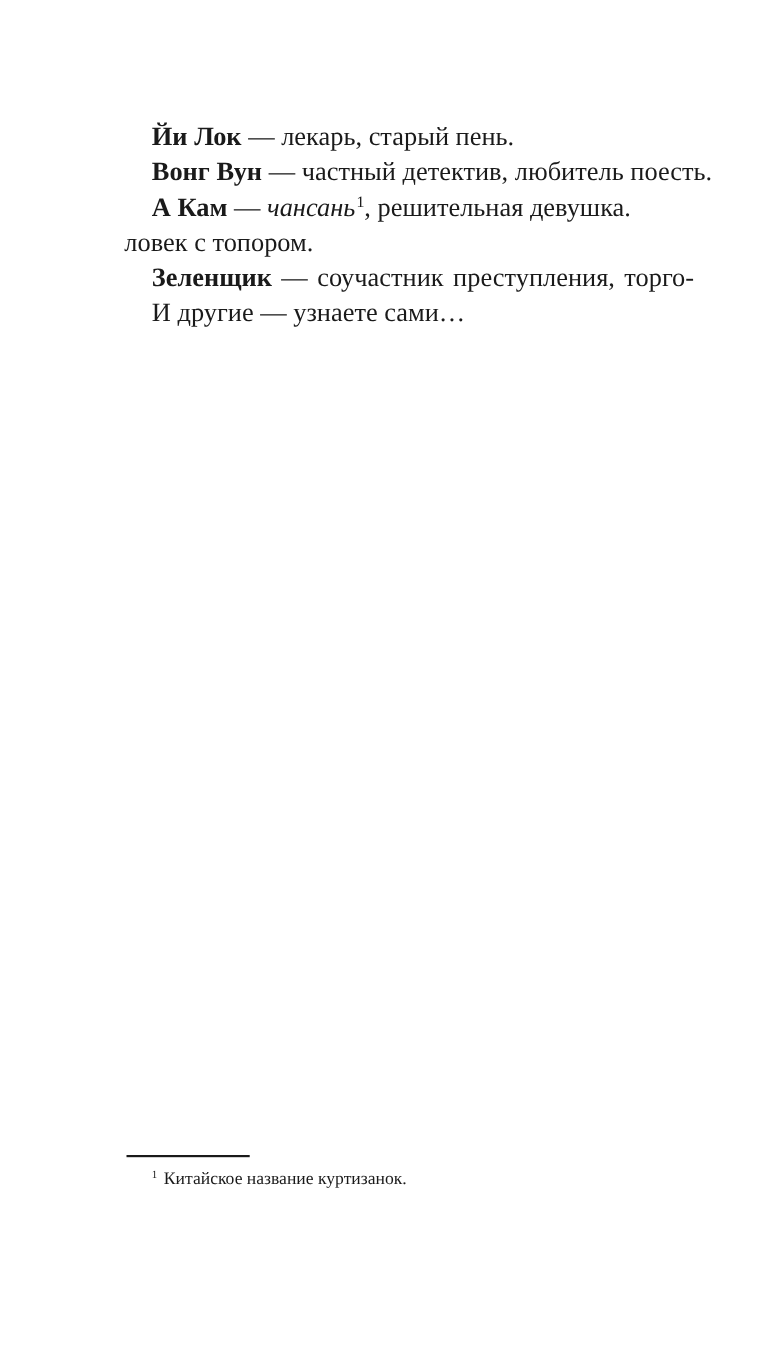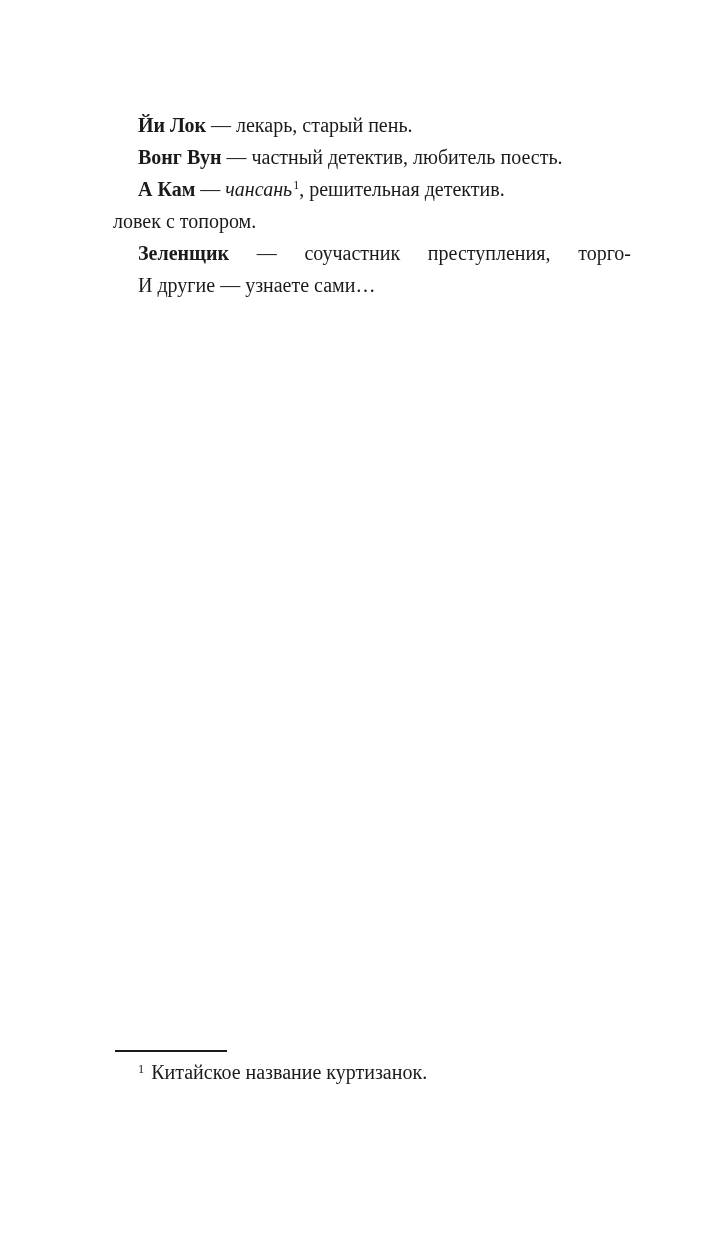--- a/index.html
+++ b/index.html
@@ -14,21 +14,21 @@
     background: #ffffff;
     color: #1a1a1a;
     font-family: "Liberation Serif", "DejaVu Serif", serif;
     overflow: hidden;
   }
   .text-block {
     position: absolute;
     left: 113px;
     top: 109px;
     width: 518px;
-    font-size: 20px;
+    font-size: 24px;
     line-height: 32px;
   }
   .line {
     white-space: nowrap;
   }
   .line.indent {
     padding-left: 25px;
   }
   .line.justify {
     white-space: normal;
@@ -50,41 +50,41 @@
     top: 1050px;
     width: 112px;
     height: 1.5px;
     background: #1a1a1a;
   }
   .footnote {
     position: absolute;
     left: 113px;
     top: 1059px;
     width: 518px;
-    font-size: 20px;
+    font-size: 16px;
     line-height: 26px;
     text-indent: 25px;
   }
   .fn-sup {
     font-size: 62%;
     line-height: 0;
     position: relative;
     top: -0.5em;
     padding-right: 2px;
   }
 </style>
 </head>
 <body>
 
 <div class="page">
 
   <div class="text-block">
       <div class="line indent"><span class="seg-bold">Йи Лок</span><span class="seg-normal"> — лекарь, старый пень.</span></div>
       <div class="line indent"><span class="seg-bold">Вонг Вун</span><span class="seg-normal"> — частный детектив, любитель поесть.</span></div>
-      <div class="line indent"><span class="seg-bold">А Кам</span><span class="seg-normal"> — </span><span class="seg-italic">чансань</span><span class="seg-sup">1</span><span class="seg-normal">, решительная детектив.</span></div>
+      <div class="line indent"><span class="seg-bold">А Кам</span><span class="seg-normal"> — </span><span class="seg-italic">чансань</span><span class="seg-sup">1</span><span class="seg-normal">, решительная девушка.</span></div>
       <div class="line"><span class="seg-normal">ловек с топором.</span></div>
       <div class="line indent justify"><span class="seg-bold">Зеленщик</span><span class="seg-normal"> — соучастник преступления, торго-</span></div>
       <div class="line indent"><span class="seg-normal">И другие — узнаете сами…</span></div>
     </div>
 
   <div class="footnote-rule"></div>
 
   <div class="footnote">
     <span class="fn-sup">1</span><span> Китайское название куртизанок.</span>
   </div>

